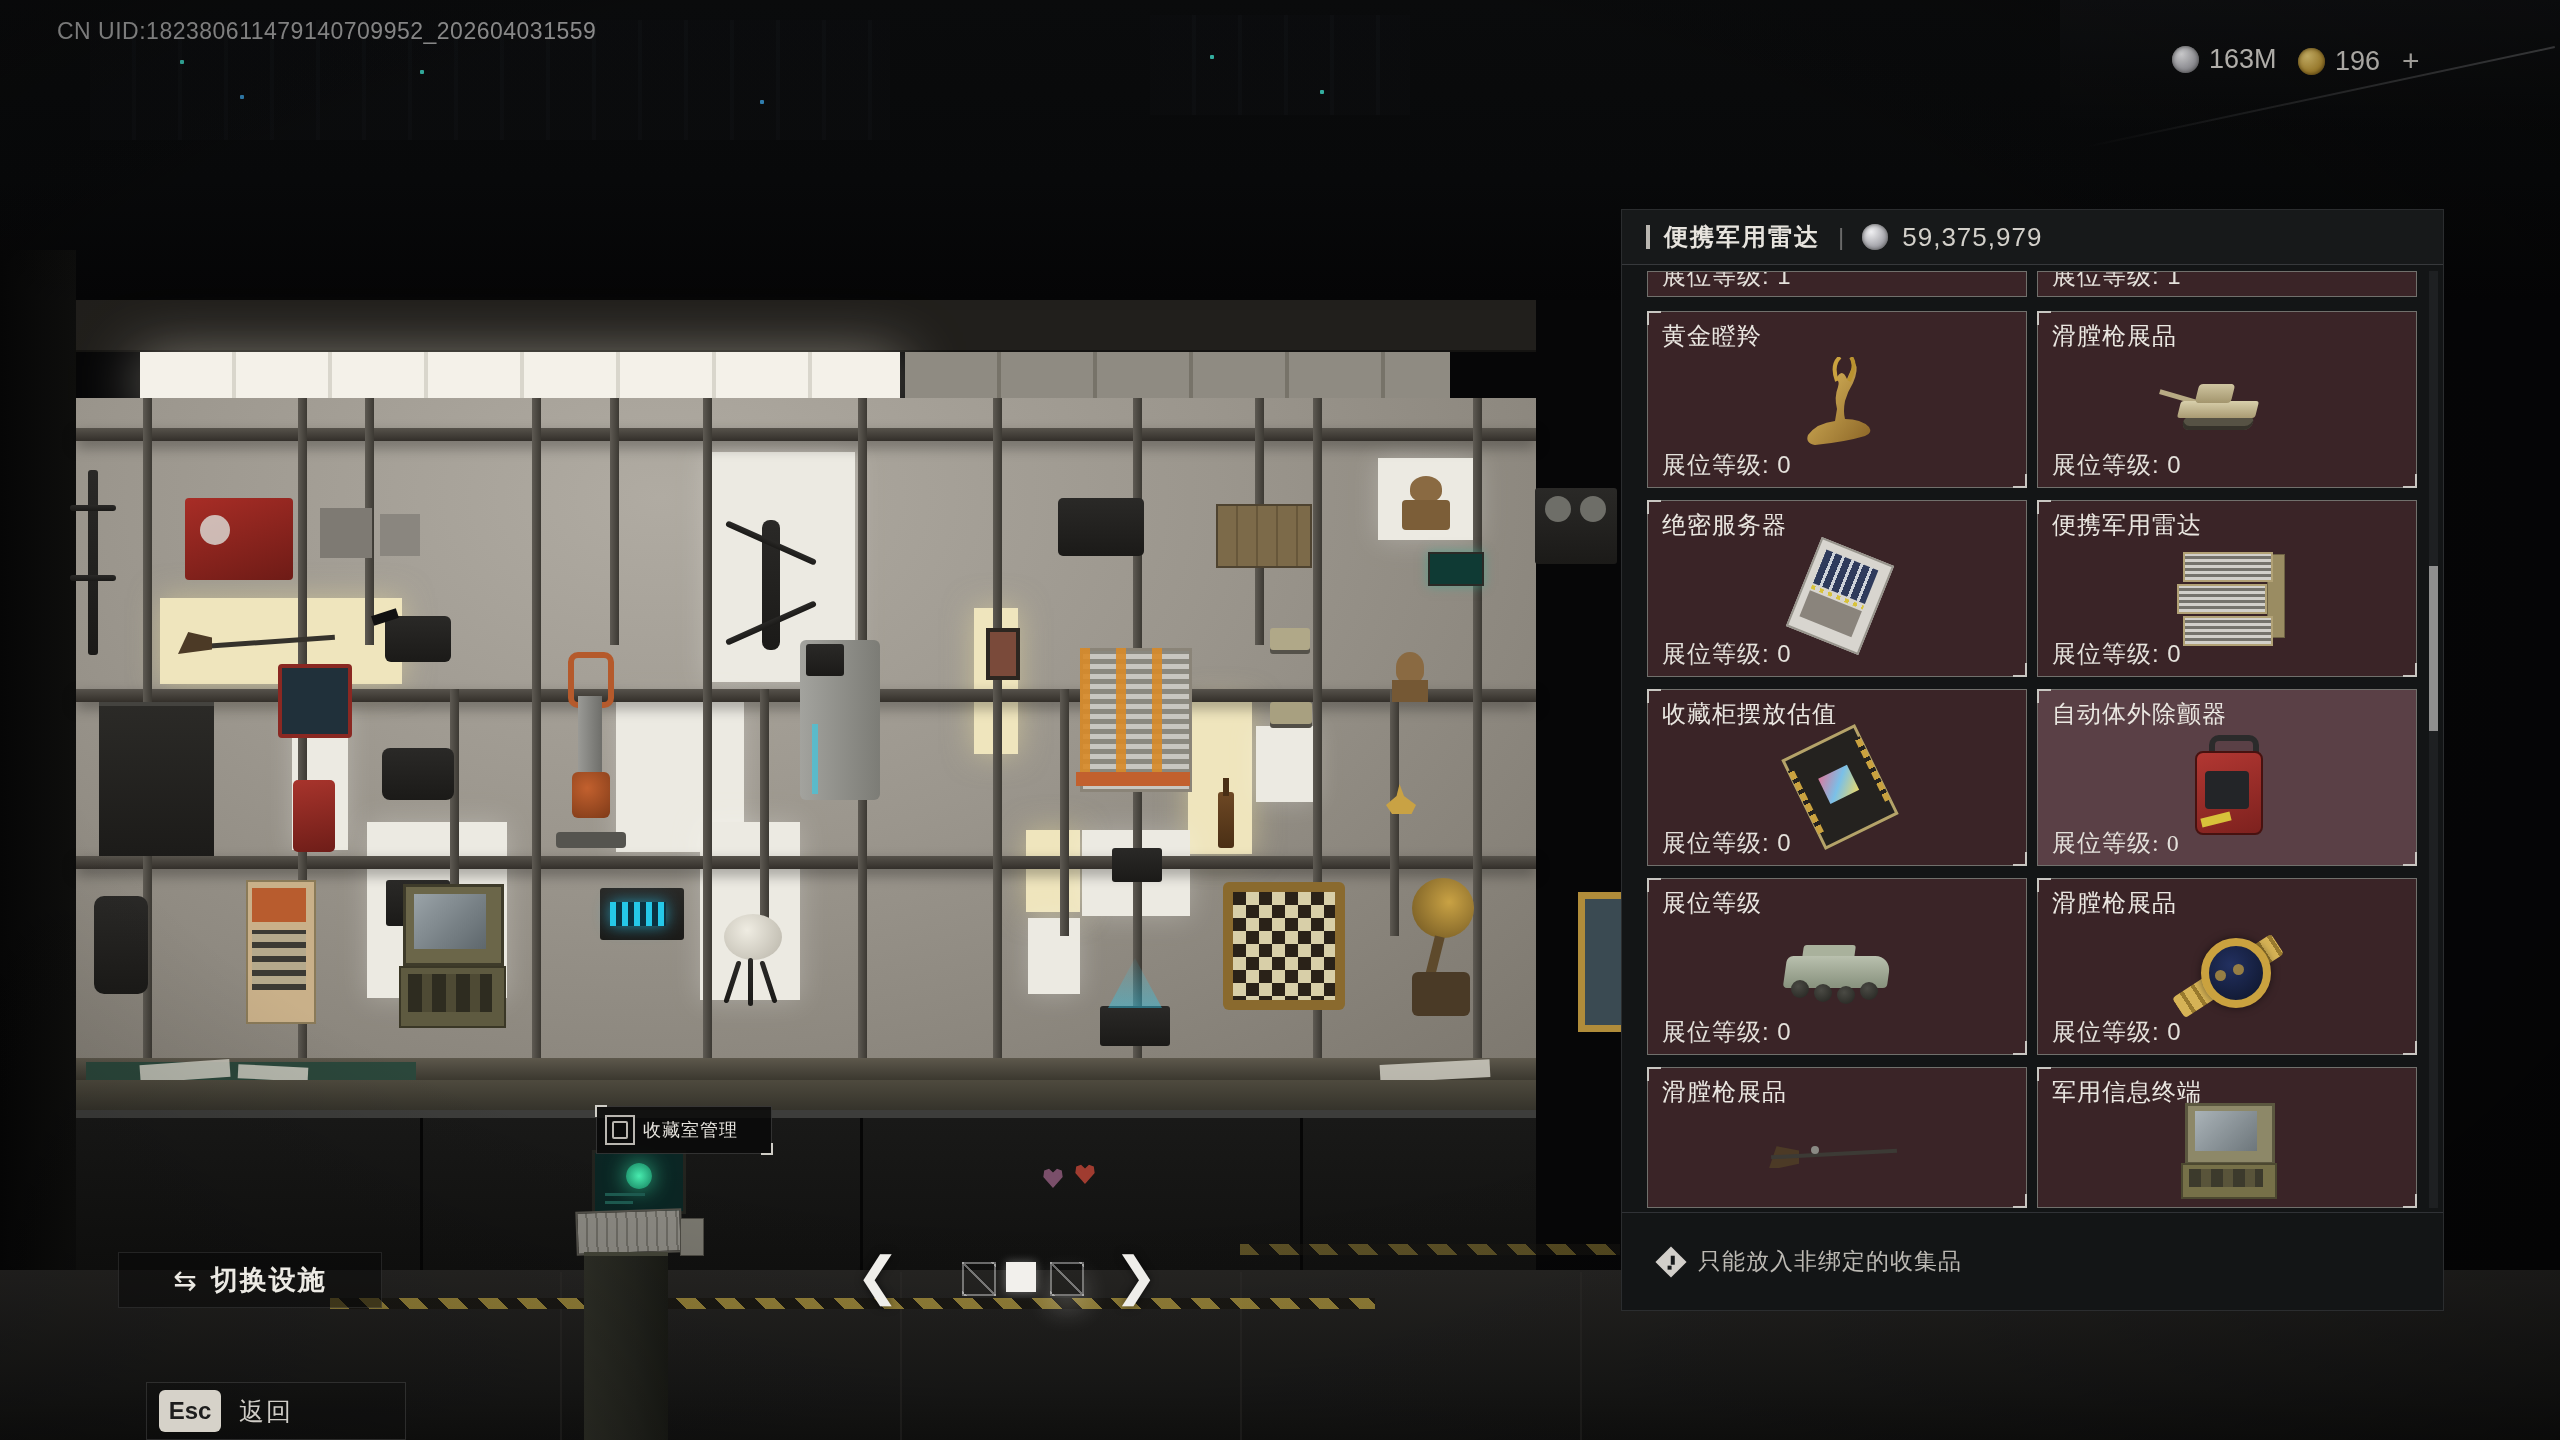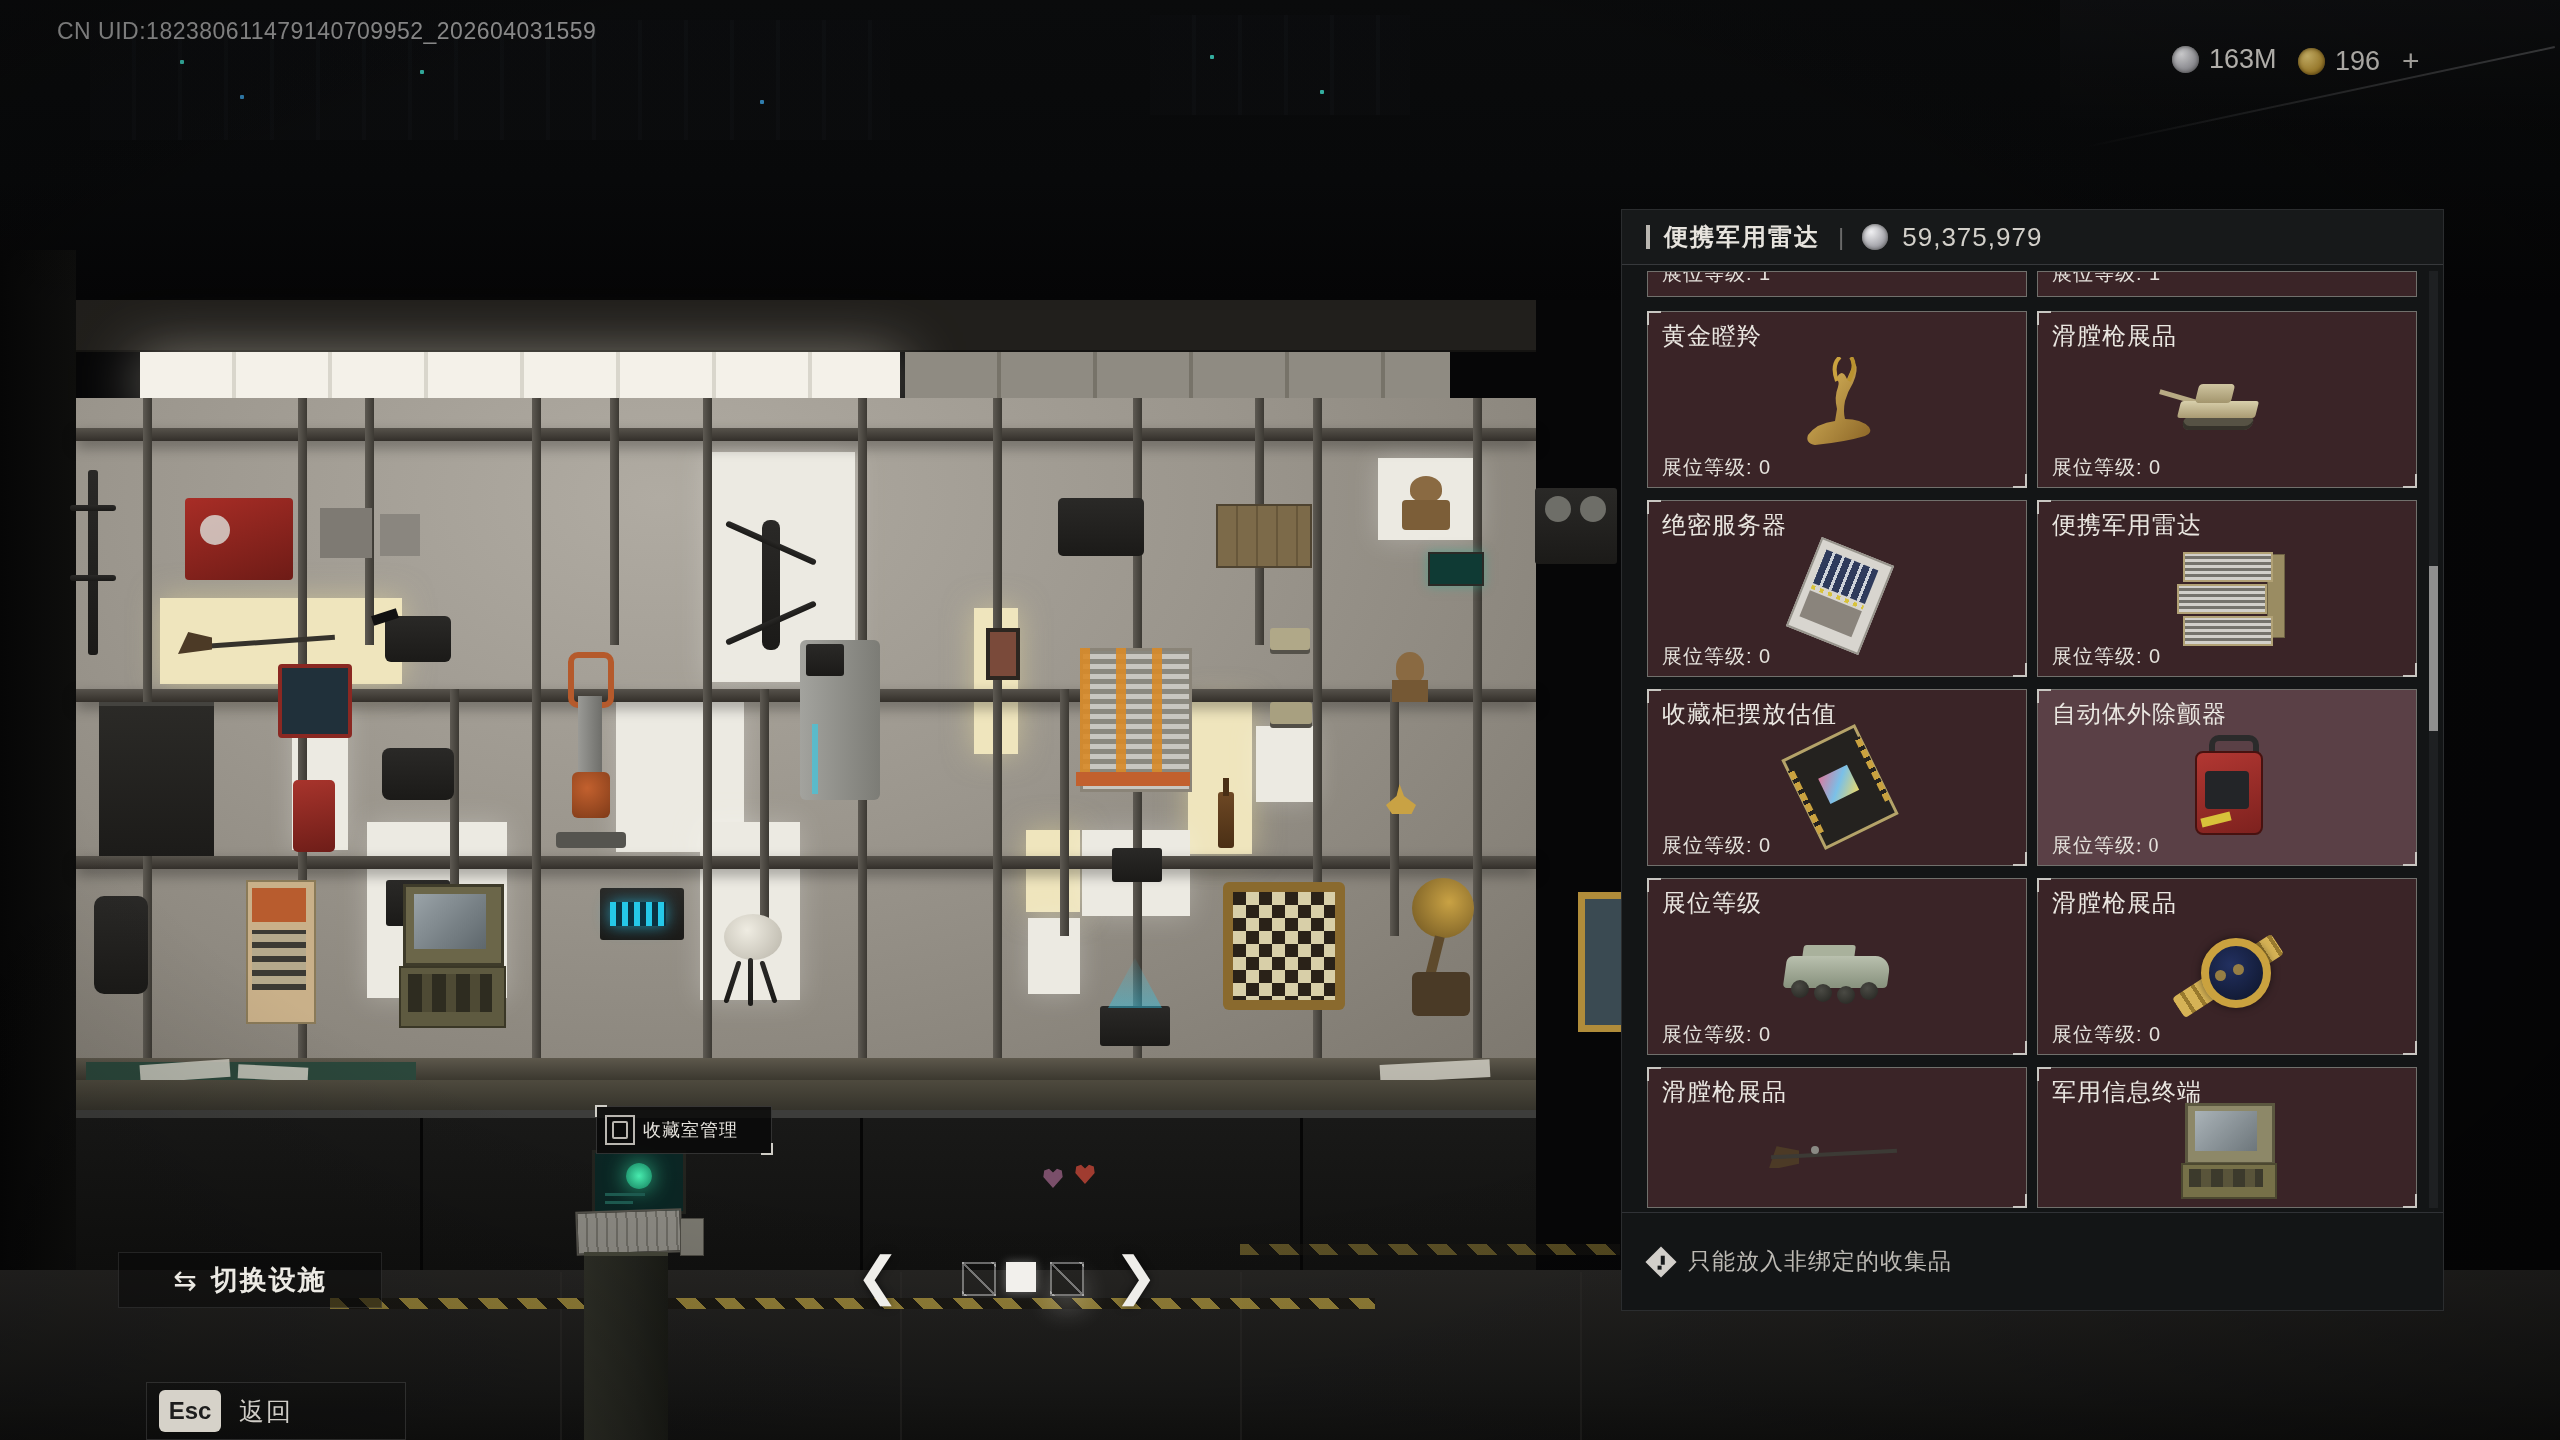--- a/index.html
+++ b/index.html
@@ -101,21 +101,21 @@
   #panel-header .tick{width:4px;height:24px;background:#b9b6b0;}
   #panel-title{font-size:24px;color:#e7e4de;letter-spacing:2px;font-weight:bold;}
   #panel-header .div{color:#6a6a6a;font-size:24px;margin:0 4px;}
   #panel-value{font-size:26px;color:#d3d0ca;letter-spacing:1px;}
   #card-grid{position:absolute;left:25px;top:61px;width:772px;height:937px;overflow:hidden;}
   .card{position:absolute;width:380px;height:177px;background:#3a2427;border:1px solid #71706c;box-sizing:border-box;}
   .card.hl{background:#5a4046;}
   .card::before{content:"";position:absolute;left:-1px;top:-1px;width:12px;height:12px;border-left:2px solid #c9c7c2;border-top:2px solid #c9c7c2;}
   .card::after{content:"";position:absolute;right:-1px;bottom:-1px;width:12px;height:12px;border-right:2px solid #c9c7c2;border-bottom:2px solid #c9c7c2;}
   .card-name{position:absolute;left:14px;top:8px;font-size:24px;color:#eae7e1;letter-spacing:1px;z-index:3;}
-  .card-level{position:absolute;left:14px;bottom:6px;font-size:20px;color:#e4e1db;letter-spacing:1px;z-index:3;}
+  .card-level{position:absolute;left:14px;bottom:6px;font-size:24px;color:#e4e1db;letter-spacing:1px;z-index:3;}
   .partial{position:absolute;width:380px;height:26px;background:#3a2427;border:1px solid #71706c;box-sizing:border-box;overflow:hidden;}
   .partial .card-level{position:static;display:block;margin:-12px 0 0 14px;}
   .art{position:absolute;left:50%;top:54%;width:140px;height:100px;transform:translate(-50%,-50%);z-index:1;}
   .p{position:absolute;}
 
   
   .tank-tread{left:26px;top:58px;width:70px;height:15px;background:#565244;border-radius:8px;transform:skew(-14deg);box-shadow:inset 0 -4px 0 #35322a;}
   .tank-hull{left:22px;top:44px;width:78px;height:17px;background:linear-gradient(180deg,#d8cfab,#a99b73);transform:skew(-14deg);border-radius:3px;}
   .tank-turret{left:40px;top:27px;width:36px;height:19px;background:linear-gradient(180deg,#cfc5a0,#a3956d);transform:skew(-14deg);border-radius:4px;}
   .tank-barrel{left:2px;top:38px;width:42px;height:5px;background:#b8ab84;transform:rotate(16deg);}
@@ -143,21 +143,21 @@
   .mus-barrel{left:4px;top:48px;width:126px;height:4px;background:#3c3a35;transform:rotate(-3deg);}
   .mus-stock{left:2px;top:42px;width:30px;height:22px;background:#4c3a26;clip-path:polygon(0 100%,25% 0,100% 20%,100% 80%,30% 100%);}
   .mus-lock{left:44px;top:42px;width:8px;height:8px;background:#8a8a84;border-radius:50%;}
   .tc-lid{left:28px;top:2px;width:84px;height:56px;background:#8d8868;border:3px solid #5b573f;}
   .tc-screen{left:38px;top:10px;width:62px;height:40px;background:linear-gradient(135deg,#aab3b8,#6d767b);}
   .tc-base{left:24px;top:62px;width:92px;height:32px;background:#767048;border:2px solid #4c4830;}
   .tc-innards{left:32px;top:68px;width:74px;height:18px;background:repeating-linear-gradient(90deg,#3c3a2c 0 12px,#59543a 12px 22px);}
 
   
   #panel-footer{position:absolute;left:0;right:0;bottom:0;height:97px;border-top:1px solid #303236;
-     display:flex;align-items:center;gap:16px;padding-left:28px;background:#131516;}
+     display:flex;align-items:center;gap:16px;padding-left:38px;background:#131516;}
   .diamond{width:22px;height:22px;background:#d2cfca;transform:rotate(45deg);position:relative;}
   .diamond i{position:absolute;left:9px;top:4px;width:4px;height:9px;background:#17191b;transform:rotate(-45deg);}
   .diamond b{position:absolute;left:12px;top:14px;width:4px;height:4px;background:#17191b;transform:rotate(-45deg);}
   #footer-note{font-size:23px;color:#bcb9b3;letter-spacing:1px;}
   #scroll-track{position:absolute;left:807px;top:61px;width:9px;height:937px;background:#1e2022;}
   #scroll-thumb{position:absolute;left:0;top:295px;width:9px;height:165px;background:#8f8f8f;}
 
   #vignette{left:0;top:0;width:2560px;height:1440px;pointer-events:none;
      background:radial-gradient(ellipse at 42% 42%,transparent 50%,rgba(0,0,0,.42) 100%);}
 </style>

